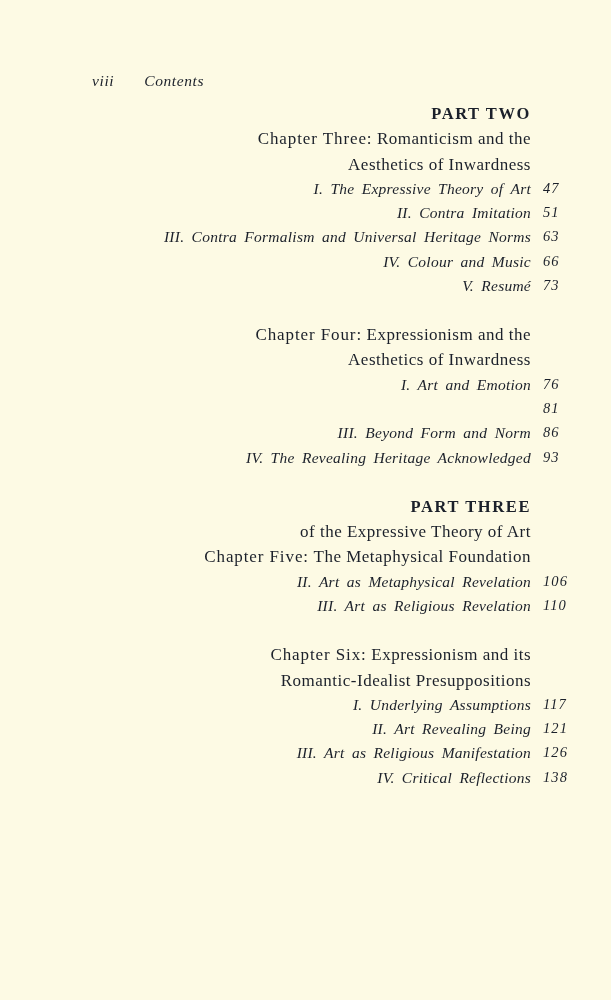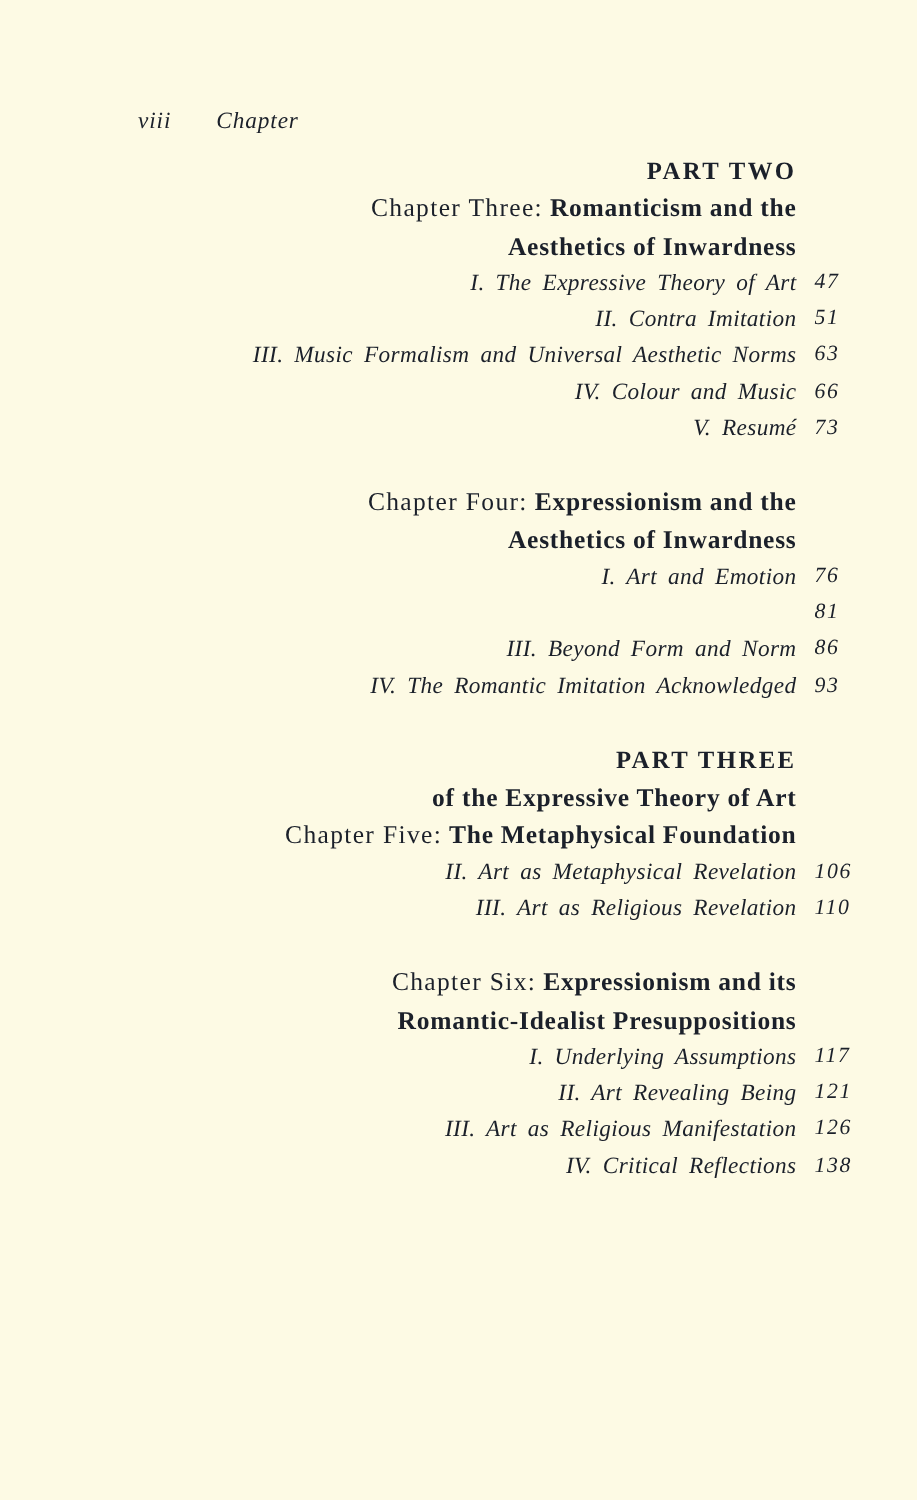--- a/index.html
+++ b/index.html
@@ -83,41 +83,41 @@
   .chapter .title-col {
     font-size: 17px;
     letter-spacing: 0.3px;
   }
   .chapter .lead {
     font-weight: normal;
     letter-spacing: 0.9px;
     margin-top: 36px;
   }
   .chapter .strong {
-    font-weight: bold;
+    font-weight: normal;
     letter-spacing: 0.5px;
   }
 
   
   .entry { height: 24.2px; }
   .entry .title-col {
     font-style: italic;
     font-size: 15.5px;
     letter-spacing: 0.25px;
     word-spacing: 3.2px;
     text-align: right;
   }
 </style>
 </head>
 <body style="background: rgb(253, 250, 228); color: rgb(27, 32, 42);">
 
 <div class="page">
 
   <div class="running-head">
-    <span class="folio">viii</span><span class="rh-title">Chapter</span>
+    <span class="folio">viii</span><span class="rh-title">Contents</span>
   </div>
 
   <div class="toc" id="toc-root">
       <div class="group">
         <div class="line part">
           <span class="title-col">PART TWO</span>
         </div>
         <div class="line chapter">
           <span class="title-col"><span class="lead">Chapter Three:</span> <span class="strong">Romanticism and the</span></span>
         </div>
@@ -126,21 +126,21 @@
         </div>
         <div class="line entry">
           <span class="title-col">I. The Expressive Theory of Art</span>
           <span class="page-col">47</span>
         </div>
         <div class="line entry">
           <span class="title-col">II. Contra Imitation</span>
           <span class="page-col">51</span>
         </div>
         <div class="line entry">
-          <span class="title-col">III. Music Formalism and Universal Aesthetic Norms</span>
+          <span class="title-col">III. Contra Formalism and Universal Heritage Norms</span>
           <span class="page-col">63</span>
         </div>
         <div class="line entry">
           <span class="title-col">IV. Colour and Music</span>
           <span class="page-col">66</span>
         </div>
         <div class="line entry">
           <span class="title-col">V. Resumé</span>
           <span class="page-col">73</span>
         </div>
@@ -157,21 +157,21 @@
           <span class="page-col">76</span>
         </div>
         <div class="line entry">
           <span class="page-col">81</span>
         </div>
         <div class="line entry">
           <span class="title-col">III. Beyond Form and Norm</span>
           <span class="page-col">86</span>
         </div>
         <div class="line entry">
-          <span class="title-col">IV. The Romantic Imitation Acknowledged</span>
+          <span class="title-col">IV. The Revealing Heritage Acknowledged</span>
           <span class="page-col">93</span>
         </div>
       </div>
       <div class="group">
         <div class="line part">
           <span class="title-col">PART THREE</span>
         </div>
         <div class="line chapter">
           <span class="title-col strong">of the Expressive Theory of Art</span>
         </div>

